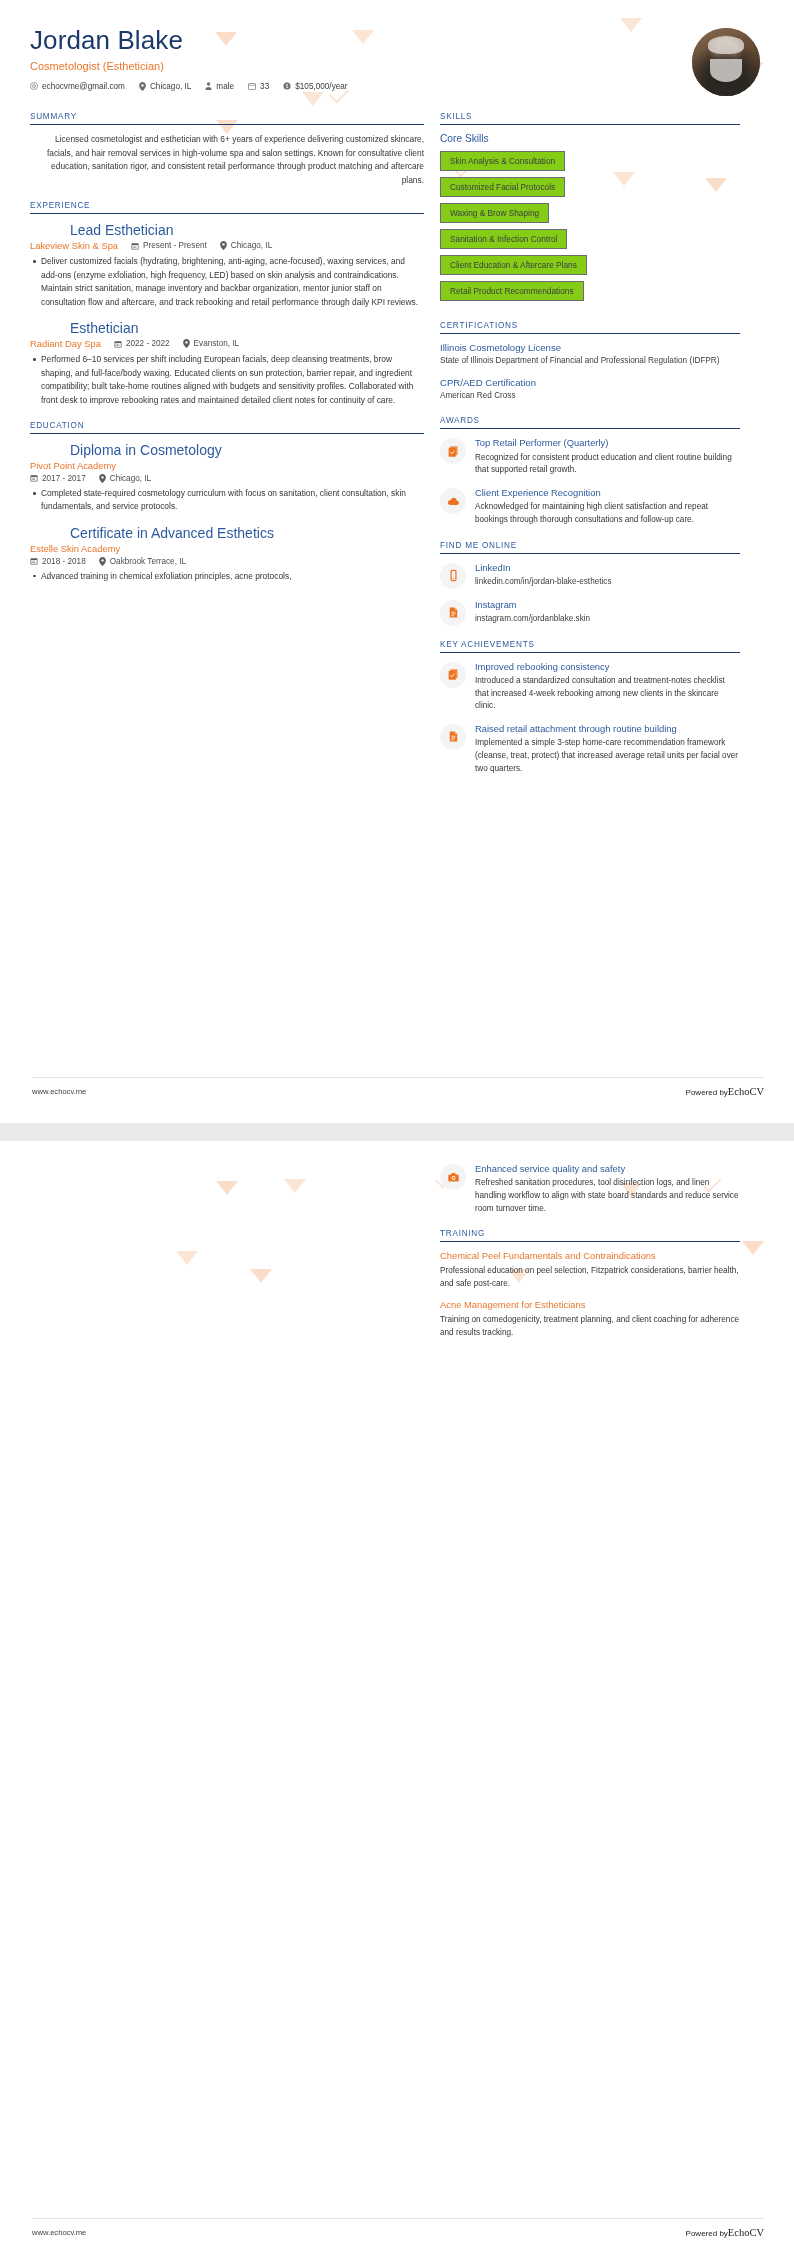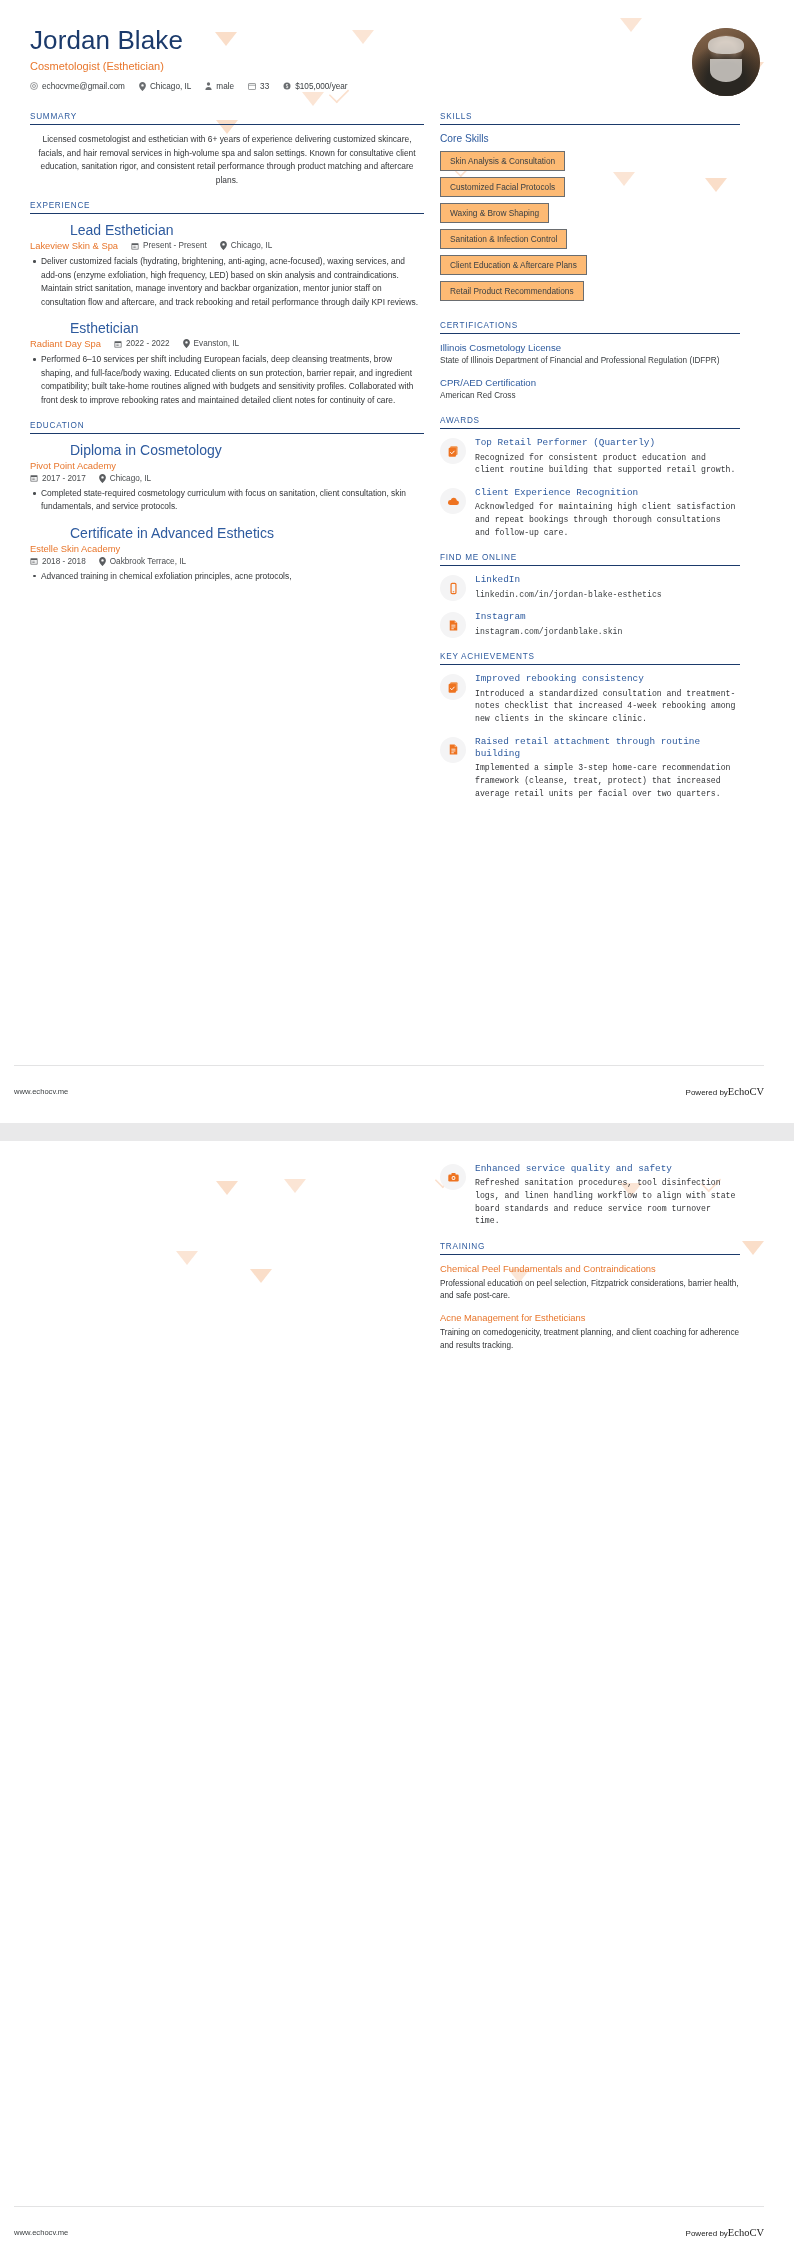--- a/index.html
+++ b/index.html
@@ -97,21 +97,21 @@
     color:#2d5a9e;
     padding-bottom:3px;
     border-bottom:1.6px solid #1b3a6b;
     margin-bottom:8px;
     text-transform:uppercase;
   }
   .para {
     font-size:8.4px;
     line-height:1.62;
     color:#333538;
-    text-align:center;
+    text-align:right;
   }
 
   .entry { margin-bottom:11px; }
   .entry-title { font-size:14px; color:#2d5a9e; margin-bottom:2px;padding-left:40px; }
   .meta-row { display:flex; flex-wrap:wrap; align-items:center; gap:0 13px; margin-bottom:4px; }
   .org { font-size:9.4px; color:#e8762c; }
   .meta { display:flex; align-items:center; gap:4px; font-size:8.2px; color:#4a4d50; white-space:nowrap; }
   .meta svg { flex:none; }
   ul.bullets { margin:0; padding:0 0 0 11px; list-style:none; }
   ul.bullets li {
@@ -129,51 +129,51 @@
 
   
   .sub-head { font-size:10.2px; color:#2d5a9e; margin-bottom:7px; }
   .chip {
     display:inline-block;
     border:1px solid #6a6d70;
     padding:4px 9px;
     font-size:8.3px;
     color:#3c4043;
     margin-bottom:6px;
-    background:#fdba74;
+    background:#84cc16;
   }
   .chip-wrap { display:flex; flex-direction:column; align-items:flex-start; }
 
   .cert { margin-bottom:9px; }
   .cert-title { font-size:9.6px; color:#2d5a9e; margin-bottom:2px; }
   .cert-sub { font-size:8.2px; color:#3c4043; line-height:1.55; }
 
-  .rich { display:flex; gap:9px; margin-bottom:10px; align-items:flex-start;font-family:Liberation Mono, monospace; }
+  .rich { display:flex; gap:9px; margin-bottom:10px; align-items:flex-start; }
   .rich-ico {
     width:26px;height:26px;border-radius:50%;
     background:#f4f4f5;flex:none;
     display:flex;align-items:center;justify-content:center;
     margin-top:1px;
   }
   .rich-body { flex:1; }
   .rich-title { font-size:9.4px; color:#2d5a9e; line-height:1.3; margin-bottom:2px; }
   .rich-desc { font-size:8.2px; color:#333538; line-height:1.55; }
   .rich-link { font-size:8.2px; color:#3c4043; line-height:1.5; }
 
   .tr-item { margin-bottom:9px; }
   .tr-title { font-size:9.4px; color:#e8762c; line-height:1.35; margin-bottom:2px; }
   .tr-desc { font-size:8.2px; color:#333538; line-height:1.55; }
 
   
   .footer {
     position:absolute;
-    left:14px; right:30px; bottom:26px;
+    left:32px; right:30px; bottom:26px;
     display:flex; justify-content:space-between; align-items:center;
     border-top:1px solid #e3e3e4;
-    padding-top:20px;
+    padding-top:8px;
     z-index:3;
   }
   .footer .left { font-size:7.6px; color:#3c4043; }
   .footer .right { font-size:8px; color:#222; display:flex; align-items:baseline; gap:0; }
   .footer .brand { font-size:10.5px; color:#1b1b1b; font-family:"Liberation Serif", serif; }
   .gap { height:18px; background:#e9e9ea; }
 </style>
 </head>
 <body>
 

